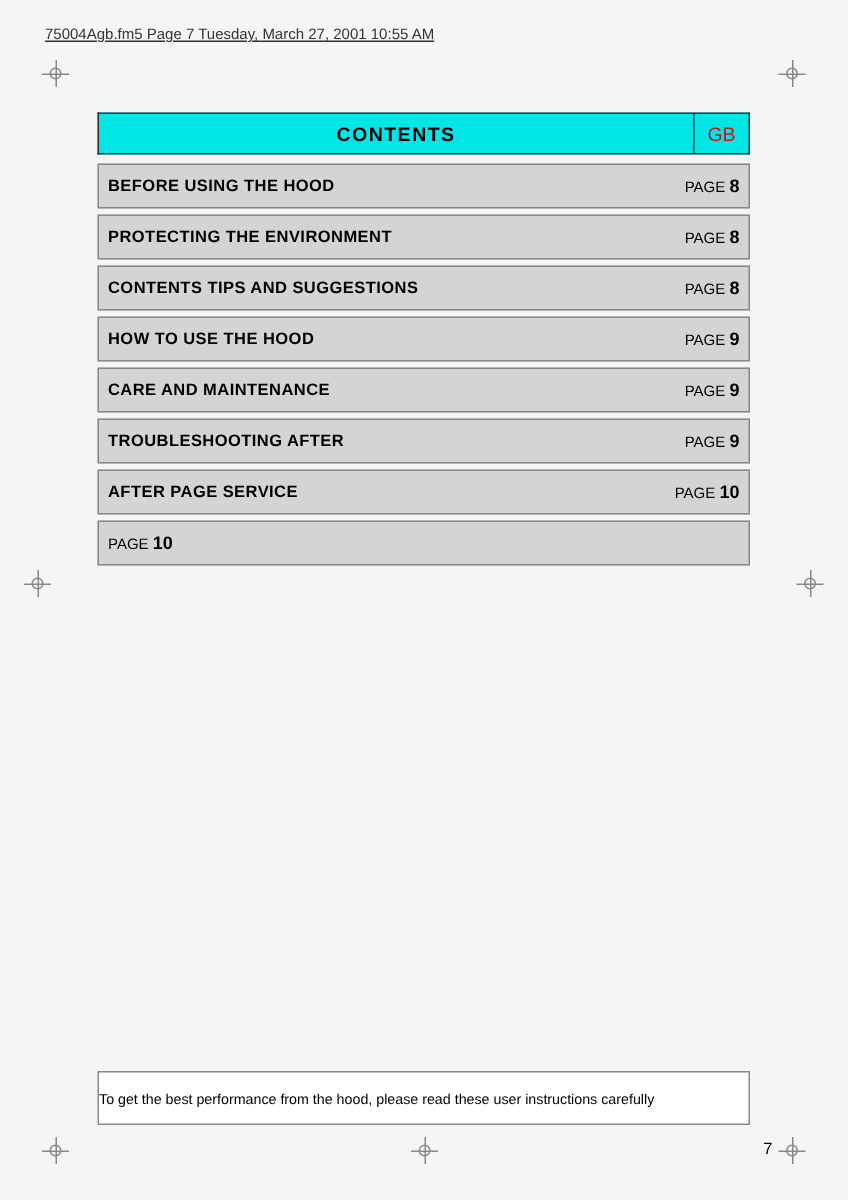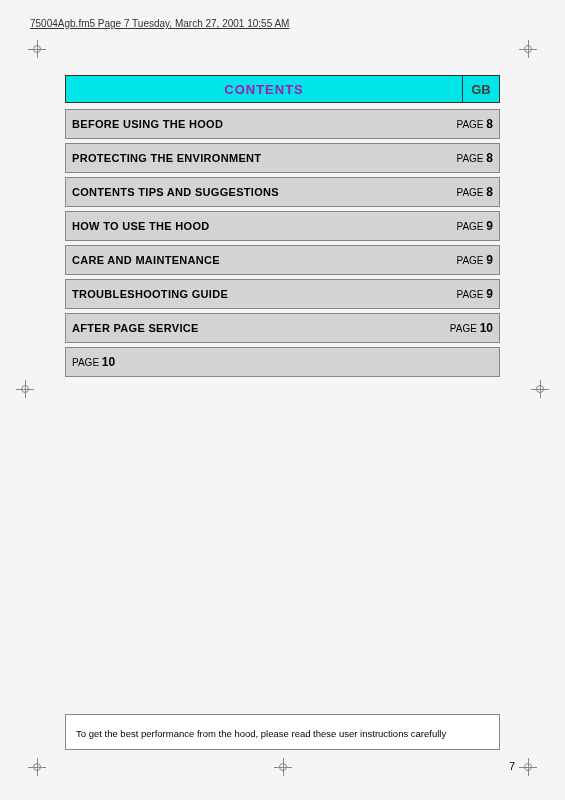--- a/index.html
+++ b/index.html
@@ -57,37 +57,37 @@
       display: flex;
       align-items: center;
       justify-content: center;
       border: 1.5px solid #333;
       border-right: none;
     }
 
     .contents-title-text {
       font-size: 13px;
       font-weight: 900;
-      color: #a21caf;
+      color: #000000;
       letter-spacing: 1px;
     }
 
     .contents-gb-box {
       background: #00e5e5;
       width: 38px;
       display: flex;
       align-items: center;
       justify-content: center;
       border: 1.5px solid #333;
     }
 
     .contents-gb-text {
       font-size: 13px;
-      font-weight: 700;
-      color: #404040;
+      font-weight: 400;
+      color: #b91c1c;
     }
 
     
     .toc-row {
       display: flex;
       width: 100%;
       height: 30px;
       margin-bottom: 4px;
       border: 1.5px solid #888;
       background: #d4d4d4;
@@ -116,21 +116,21 @@
       font-weight: 900;
     }
 
     
     .bottom-note {
       position: absolute;
       bottom: 50px;
       left: 65px;
       right: 65px;
       border: 1.5px solid #888;
-      padding: 8px 10px;
+      padding: 8px 0;
       background: #fff;
     }
 
     .bottom-note-text {
       font-size: 9.5px;
       color: #000;
       text-align: left;
       line-height: 1.4;
     }
 
@@ -245,21 +245,21 @@
         </div>
         <div class="toc-row">
           <span class="toc-row-label">HOW TO USE THE HOOD</span>
           <span class="toc-row-page">PAGE <span class="page-num">9</span></span>
         </div>
         <div class="toc-row">
           <span class="toc-row-label">CARE AND MAINTENANCE</span>
           <span class="toc-row-page">PAGE <span class="page-num">9</span></span>
         </div>
         <div class="toc-row">
-          <span class="toc-row-label">TROUBLESHOOTING GUIDE</span>
+          <span class="toc-row-label">TROUBLESHOOTING AFTER</span>
           <span class="toc-row-page">PAGE <span class="page-num">9</span></span>
         </div>
         <div class="toc-row">
           <span class="toc-row-label">AFTER PAGE SERVICE</span>
           <span class="toc-row-page">PAGE <span class="page-num">10</span></span>
         </div>
         <div class="toc-row">
           <span class="toc-row-page">PAGE <span class="page-num">10</span></span>
         </div>
       </div>

